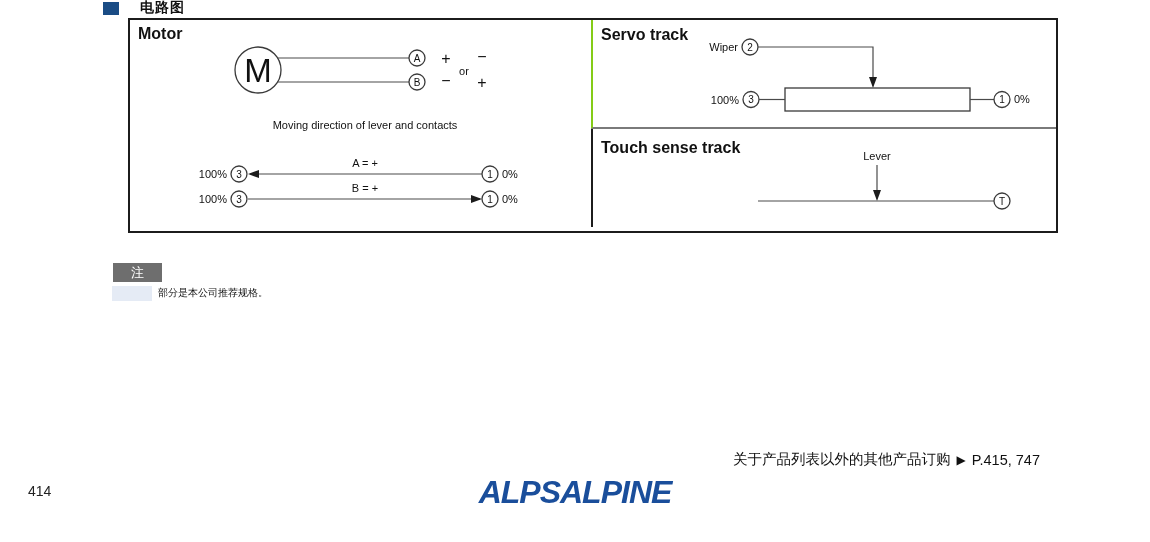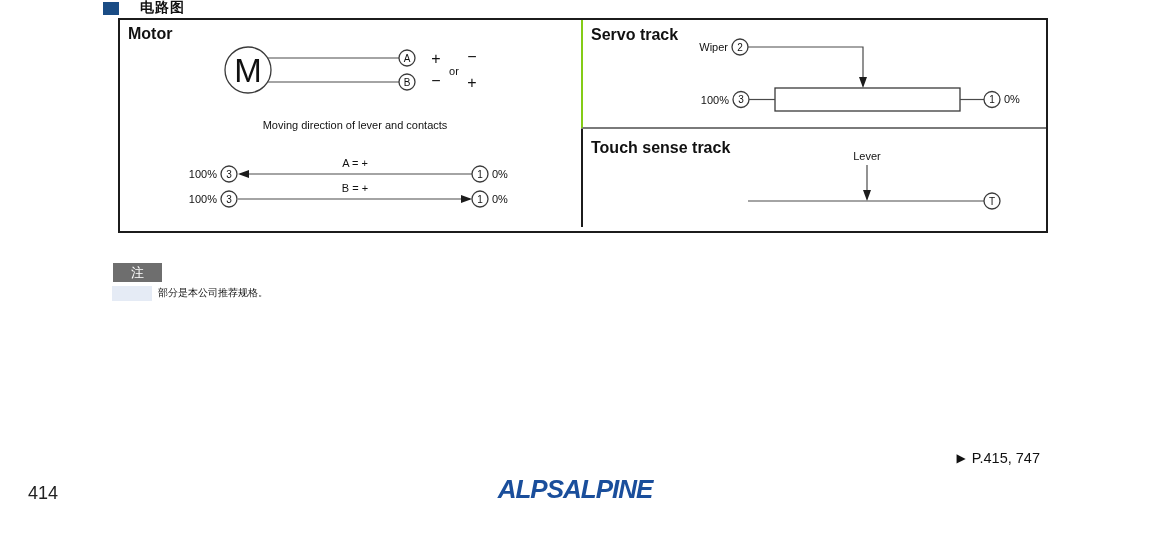--- a/index.html
+++ b/index.html
@@ -10,21 +10,21 @@
   }
   .abs { position:absolute; }
 
   
   #section-header { left:103px; top:-1px; display:flex; align-items:center; gap:21px; }
   .blue-sq { width:16px; height:13px; background:#1a4c85; margin-top:1px; }
   .section-title { font-size:14px; font-weight:bold; letter-spacing:1px; }
 
   
   #diagram-box {
-    left:118px; top:18px; width:926px; height:211px;
+    left:128px; top:18px; width:926px; height:211px;
     border:2px solid #1c1c1c; background:#fff;
   }
   .panel { position:absolute; box-sizing:border-box; }
   #panel-motor { left:0; top:0; width:461px; height:211px; }
   #panel-servo { left:461px; top:0; width:465px; height:109px;
                  border-left:2px solid #84cc16; border-bottom:2px solid #7a7a7a; }
   #panel-touch { left:461px; top:109px; width:465px; height:98px;
                  border-left:2px solid #1c1c1c; }
 
   svg { display:block; }
@@ -44,24 +44,24 @@
     text-align:center; line-height:19px;
   }
   #note-swatch { left:112px; top:286px; width:40px; height:15px; background:#e5ebf5; }
   #note-text { left:158px; top:286px; font-size:10px; }
 
   
   #footer-ref { right:110px; top:450px; font-size:14.5px; display:flex; align-items:center; gap:6px; }
   #footer-ref .tri { font-size:12px; }
   #logo {
     left:0; right:0; top:474px; text-align:center;
-    font-size:26px; font-weight:bold; font-style:italic;
+    font-size:32px; font-weight:bold; font-style:italic;
     color:#1a4e9b; letter-spacing:-1px;
   }
-  #page-number { left:28px; top:483px; font-size:18px; color:#222; }
+  #page-number { left:28px; top:483px; font-size:14px; color:#222; }
 </style>
 </head>
 <body>
 
 <div class="abs" id="section-header">
   <div class="blue-sq"></div>
   <div class="section-title">电路图</div>
 </div>
 
 <div class="abs" id="diagram-box">
@@ -147,17 +147,18 @@
       <text class="pin" x="409" y="75.5" text-anchor="middle">T</text>
     </svg>
   </div>
 </div>
 
 <div class="abs" id="note-badge">注</div>
 <div class="abs" id="note-swatch"></div>
 <div class="abs" id="note-text">部分是本公司推荐规格。</div>
 
 <div class="abs" id="footer-ref">
+  <span>关于产品列表以外的其他产品订购</span>
   <span class="tri">▶</span>
   <span>P.415, 747</span>
 </div>
 <div class="abs" id="logo">ALPSALPINE</div>
 <div class="abs" id="page-number">414</div>
 
 </body></html>

